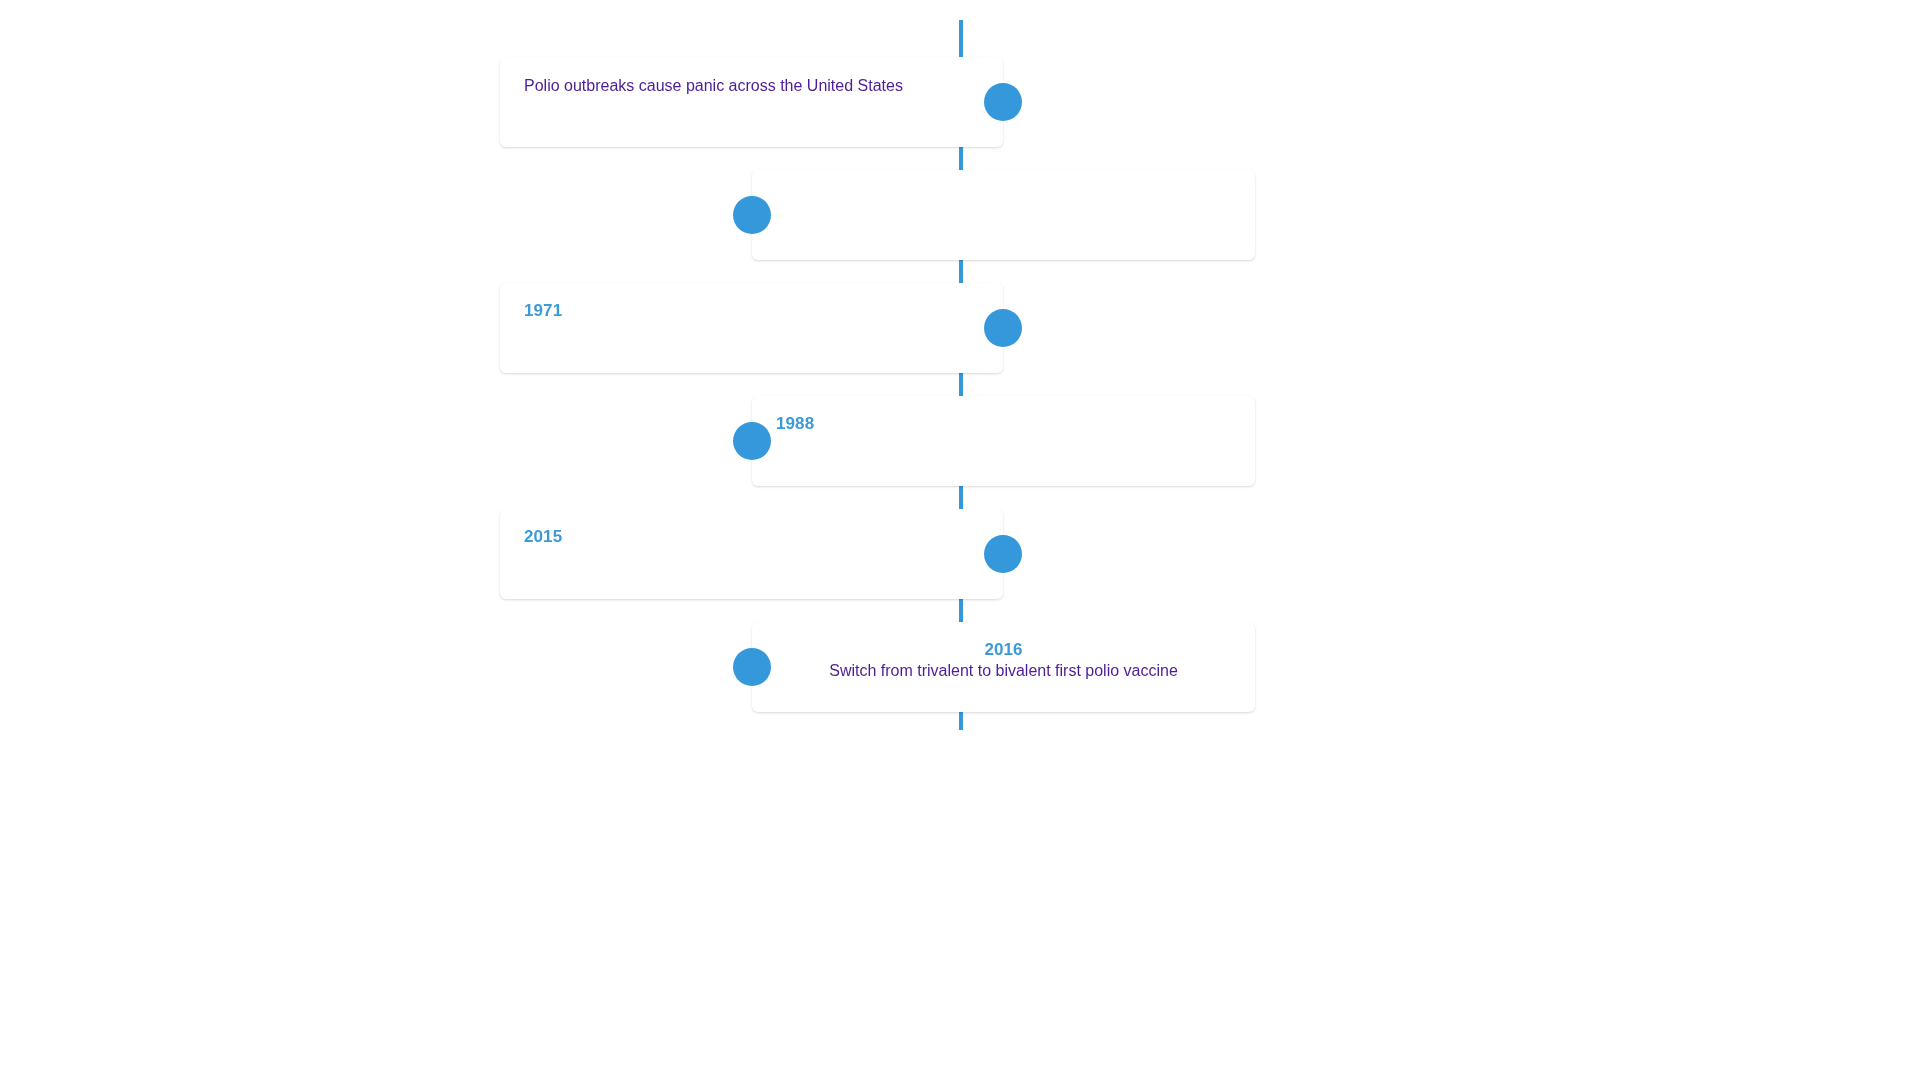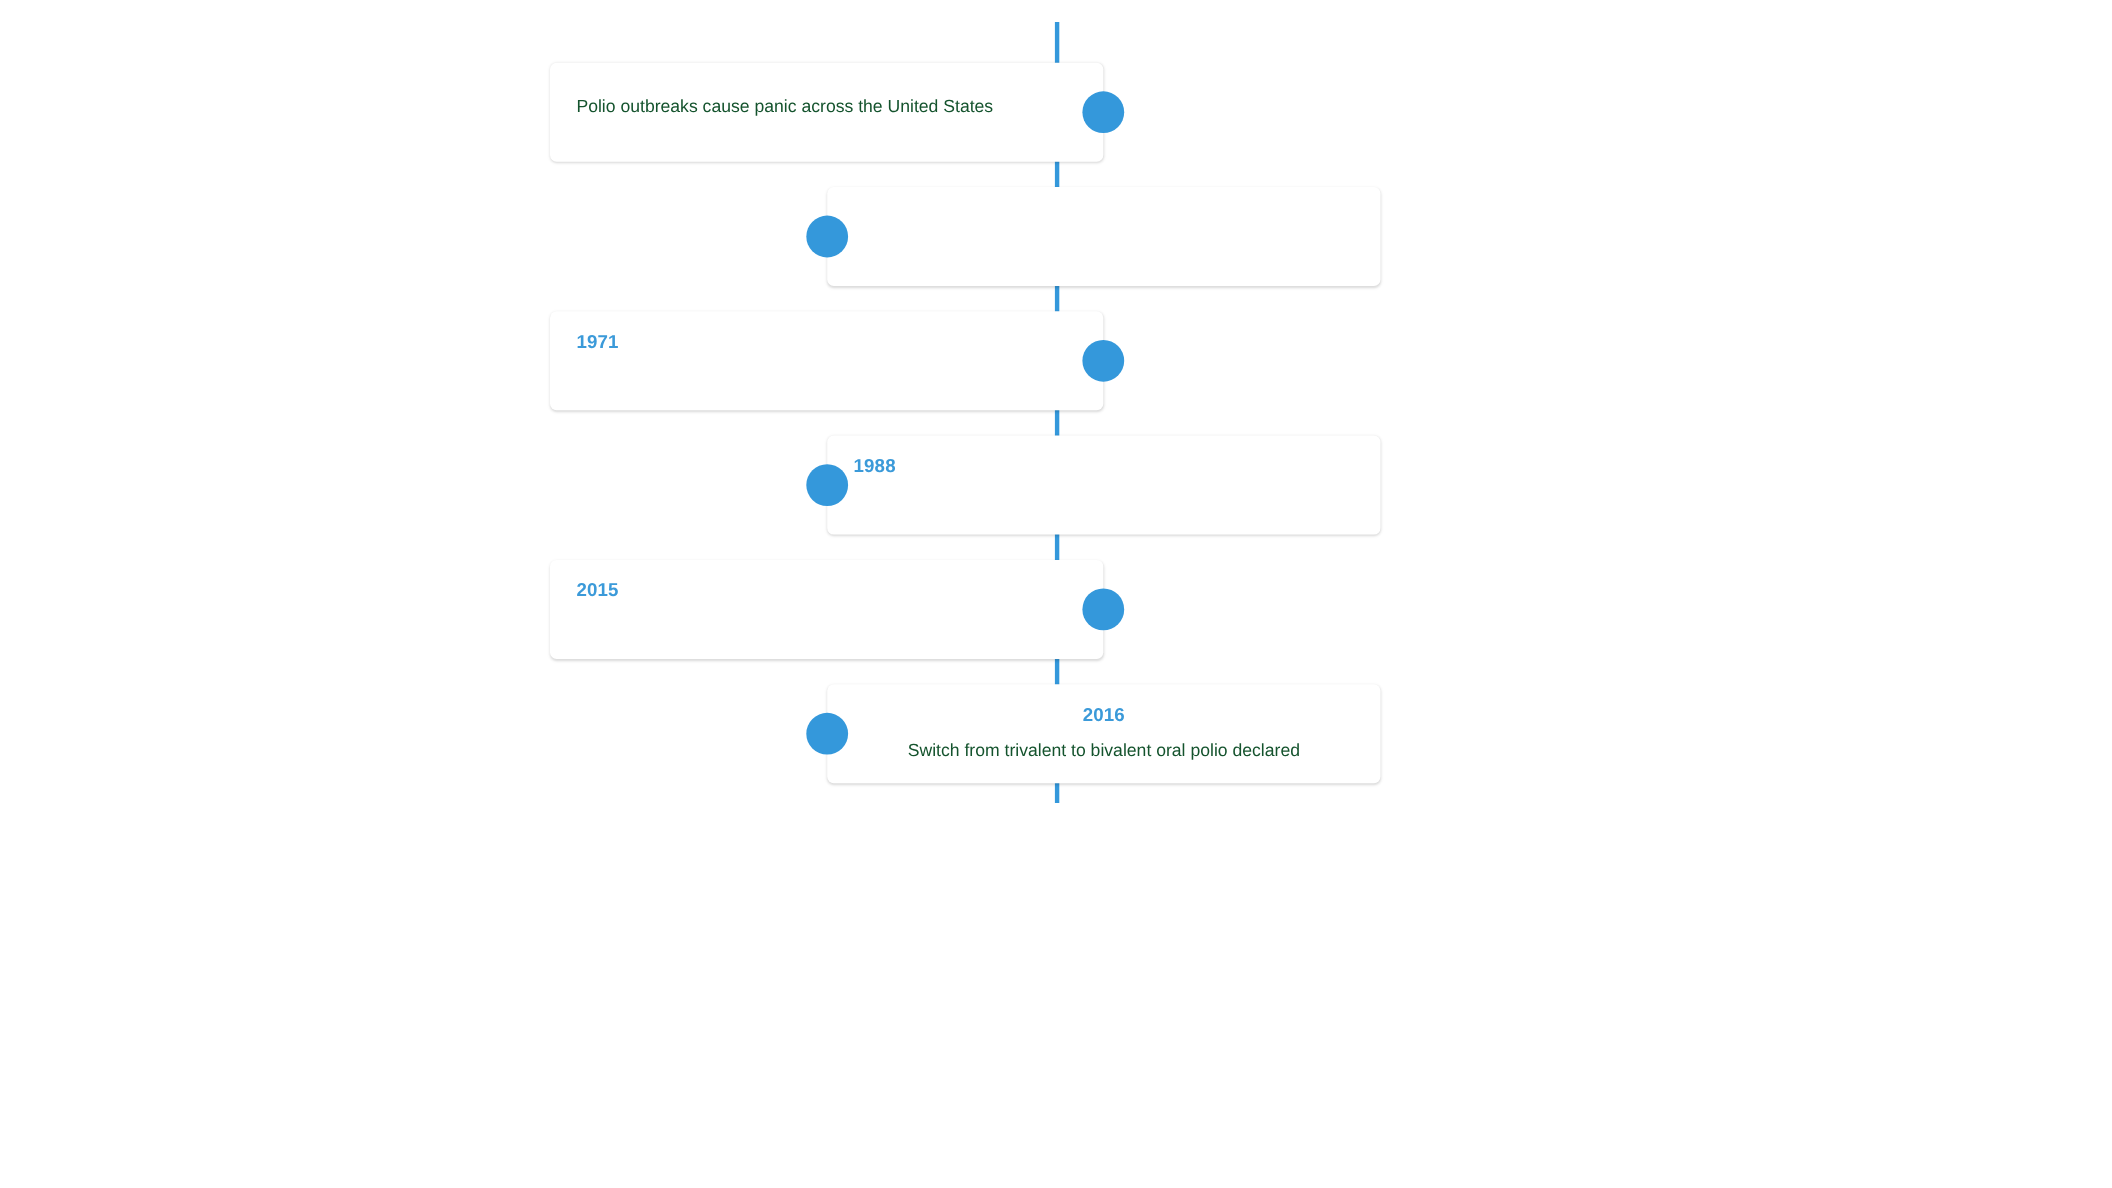--- a/index.html
+++ b/index.html
@@ -59,24 +59,23 @@
 
   .tl-year {
     font-size: 17px;
     font-weight: bold;
     color: #3b9ad9;
     line-height: 20px;
     letter-spacing: 0.1px;
     white-space: nowrap;
   }
   .tl-desc {
-    margin-top: 12px;
     font-size: 16px;
     font-weight: normal;
-    color: #14532d;
+    color: #4c1d95;
     line-height: 21px;
     white-space: nowrap;
   }
 
   
   .tl-dot {
     position: absolute;
     top: 26px;
     width: 38px;
     height: 38px;
@@ -125,18 +124,18 @@
   <div class="tl-entry side-left" style="top: 509px;">
     <div class="tl-card">
       <div class="tl-year">2015</div>
     </div>
     <div class="tl-dot"></div>
   </div>
 
   <div class="tl-entry side-right" style="top: 622px; text-align: center;">
     <div class="tl-card">
       <div class="tl-year">2016</div>
-      <div class="tl-desc">Switch from trivalent to bivalent oral polio declared</div>
+      <div class="tl-desc">Switch from trivalent to bivalent first polio vaccine</div>
     </div>
     <div class="tl-dot"></div>
   </div>
 
 </div>
 
 </body></html>

